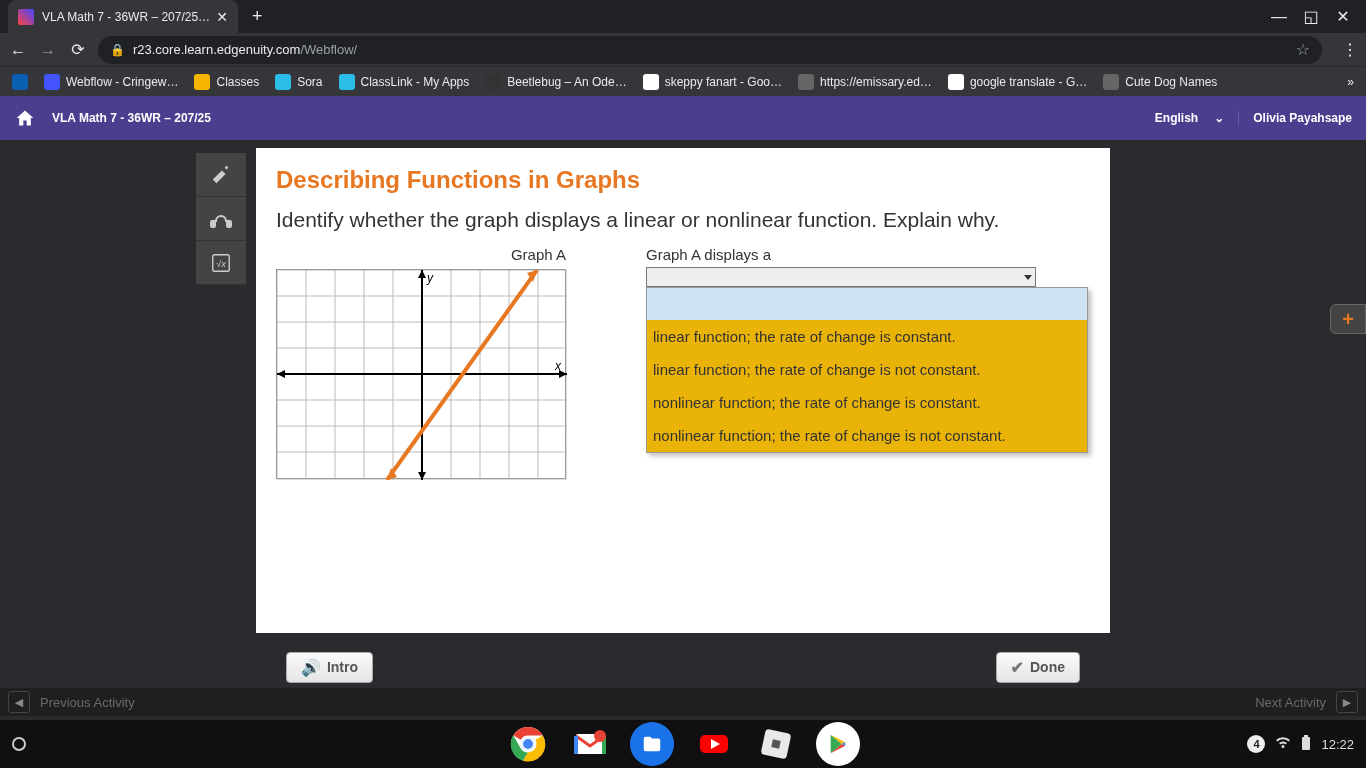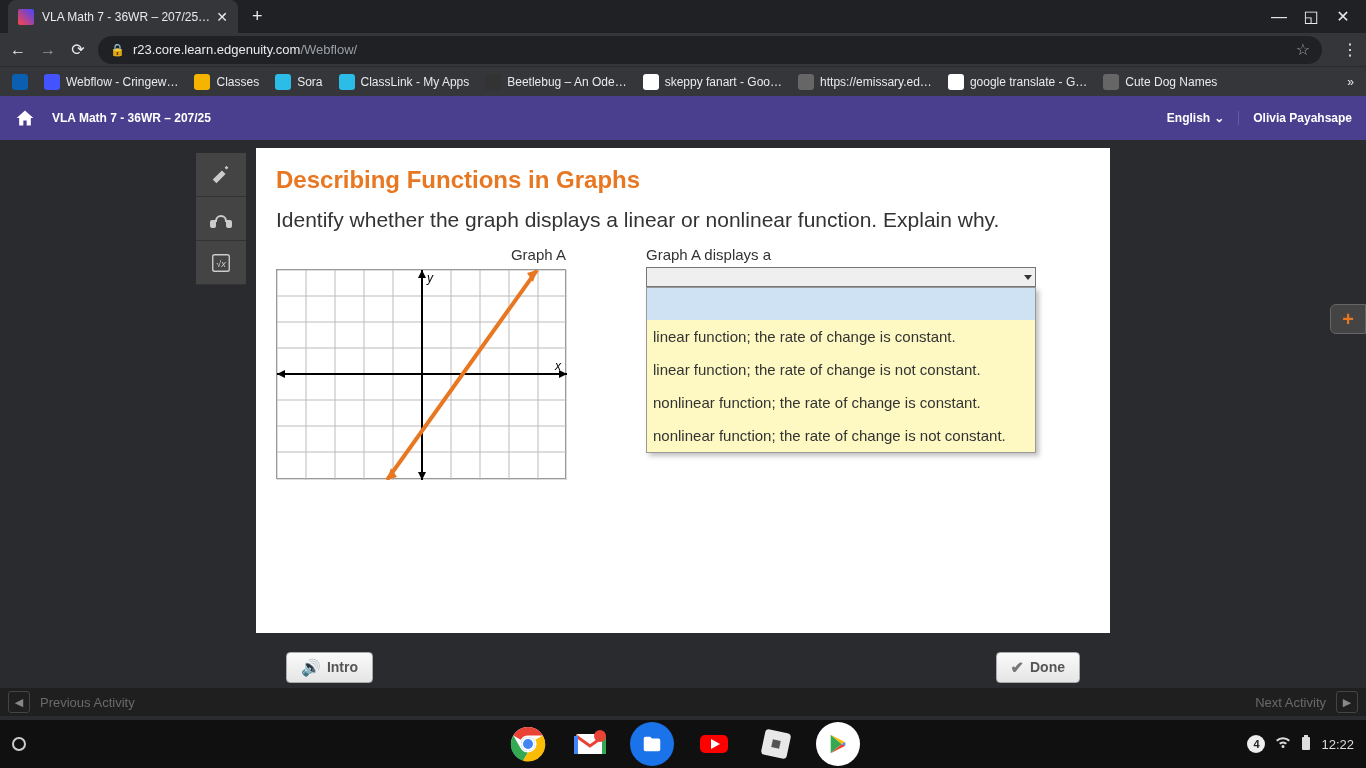--- a/index.html
+++ b/index.html
@@ -25,21 +25,21 @@
   .menu-dots { color: #e8eaed; font-size: 16px; margin-left: 10px; cursor: pointer; }
 
   .bookmarks-bar { background: #35363a; height: 30px; display: flex; align-items: center; padding: 0 12px; gap: 16px; color: #e8eaed; font-size: 12px; border-top: 1px solid #2a2b2e; }
   .bookmark { display: flex; align-items: center; gap: 6px; cursor: pointer; white-space: nowrap; }
   .bm-icon { width: 16px; height: 16px; border-radius: 3px; display: inline-block; }
   .bm-more { margin-left: auto; color: #e8eaed; cursor: pointer; }
 
   
   .app-header { background: #4a3f8f; height: 44px; display: flex; align-items: center; padding: 0 14px; color: #fff; font-size: 12px; font-weight: bold; }
   .home-icon { width: 22px; height: 22px; margin-right: 16px; cursor: pointer; display:flex;align-items:center;justify-content:center;}
-  .lang-select { margin-left: auto; display: flex; align-items: center; gap: 4px; cursor: pointer; padding-right: 14px; border-right: 1px solid #655aa8;}
+  .lang-select { margin-left: auto; display: flex; align-items: center; gap: 16px; cursor: pointer; padding-right: 14px; border-right: 1px solid #655aa8;}
   .user-name { padding-left: 14px; }
 
   
   .content-wrap { background: #2a2b2e; position: relative; height: 580px; }
 
   
   .side-tools { position: absolute; left: 196px; top: 13px; width: 50px; display: flex; flex-direction: column; }
   .tool-btn { width: 50px; height: 44px; background: #444; display: flex; align-items: center; justify-content: center; color: #fff; cursor: pointer; border-bottom: 1px solid #333; font-size: 20px;}
 
   
@@ -49,21 +49,21 @@
   .prompt { color: #333; font-size: 21px; margin-bottom: 14px; }
   .work-area { display: flex; gap: 80px; }
   .graph-col { text-align: right; }
   .graph-label { font-size: 15px; color: #333; margin-bottom: 6px; }
   .graph-box { width: 290px; height: 210px; border: 1px solid #999; background: #fff; position: relative; }
   
   .answer-col { }
   .answer-lead { font-size: 15px; color: #333; margin-bottom: 4px; }
   .dropdown-closed { width: 390px; height: 20px; border: 1px solid #767676; background: #efefef; position: relative; }
   .dropdown-closed::after { content: ''; position: absolute; right: 3px; top: 7px; border-left: 4px solid transparent; border-right: 4px solid transparent; border-top: 5px solid #333; }
-  .dropdown-open { width: 390px; border: 1px solid #999; background: #fef9c3; box-shadow: 3px 3px 5px rgba(0,0,0,0.25); }
+  .dropdown-open { width: 442px; border: 1px solid #999; background: #eab308; box-shadow: 3px 3px 5px rgba(0,0,0,0.25); }
   .dd-opt { padding: 8px 6px; font-size: 15px; color: #333; cursor: pointer; }
   .dd-opt.blank { background: #cfe2f3; height: 32px; }
 
   
   .panel-bottom { position: absolute; left: 256px; top: 507px; width: 854px; height: 40px; display: flex; align-items: center; padding: 0 30px; }
   .btn { background: linear-gradient(#fafafa,#e5e5e5); border: 1px solid #aaa; border-radius: 4px; padding: 5px 14px; font-size: 14px; font-weight: bold; color: #555; display: flex; align-items: center; gap: 6px; cursor: pointer; }
   .btn-done { margin-left: auto; }
   .btn-icon { font-size: 16px; color: #777; }
 
   

